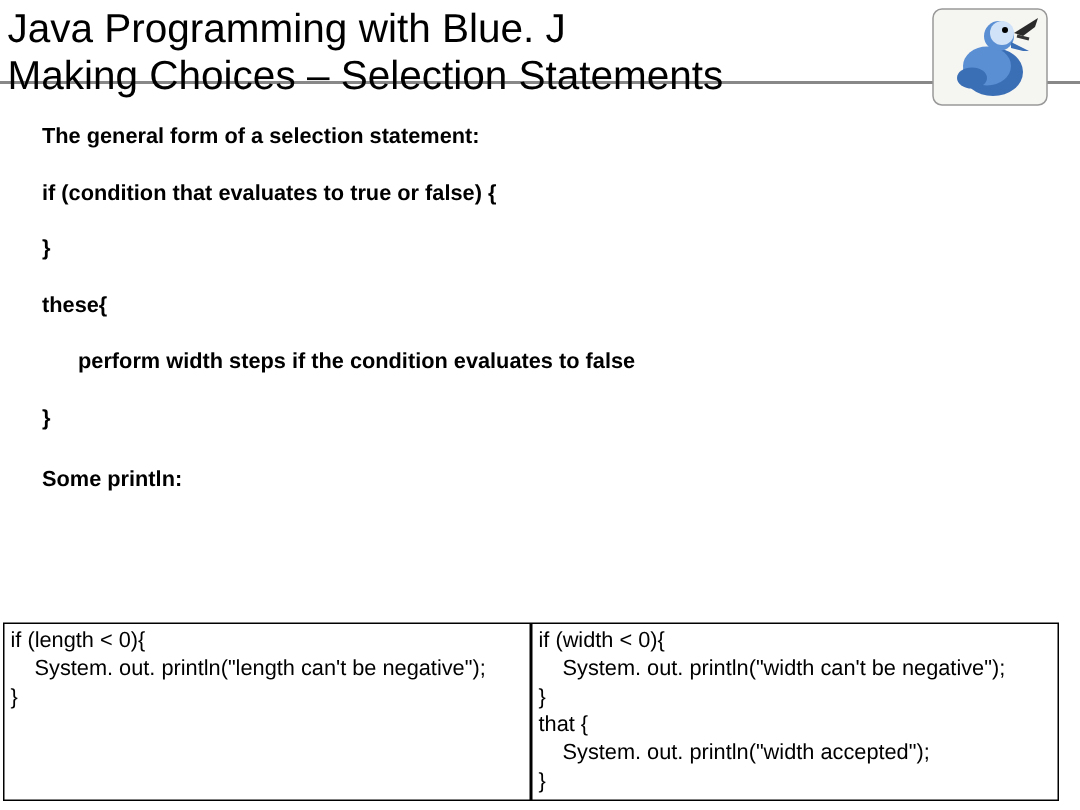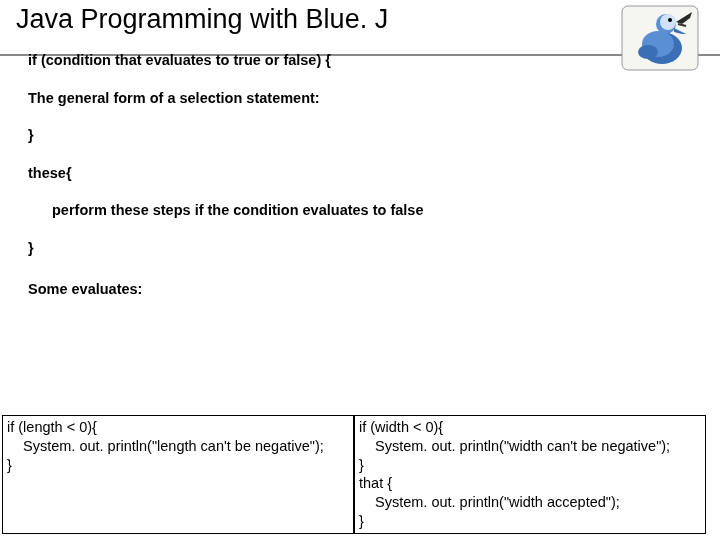--- a/index.html
+++ b/index.html
@@ -12,21 +12,21 @@
     color: #000;
     overflow: hidden;
     position: relative;
   }
   .slide {
     position: relative;
     width: 100%;
     height: 100%;
   }
   .title-block {
-    padding: 4px 8px 2px 16px;
+    padding: 4px 8px 2px 5px;
     font-size: 27px;
     line-height: 1.15;
     font-weight: 400;
   }
   .logo {
     position: absolute;
     top: 4px;
     right: 20px;
     width: 80px;
     height: 68px;
@@ -72,47 +72,48 @@
     bottom: 6px;
     display: flex;
   }
 </style>
 </head>
 <body>
 <div class="slide">
 
   <div class="title-block">
     <div>Java Programming with Blue. J</div>
+    <div>Making Choices – Selection Statements</div>
   </div>
 
   <div class="hr-line"></div>
 
   <div class="logo">
     <svg viewBox="0 0 80 68" width="80" height="68">
       <rect x="2" y="2" width="76" height="64" rx="6" fill="#f5f5f2" stroke="#999" stroke-width="1"></rect>
       <ellipse cx="42" cy="44" rx="20" ry="16" fill="#3b6fb5"></ellipse>
       <ellipse cx="38" cy="40" rx="16" ry="13" fill="#5a8fd4"></ellipse>
       <circle cx="46" cy="20" r="10" fill="#5a8fd4"></circle>
       <circle cx="48" cy="18" r="8" fill="#cfe2f7"></circle>
       <polygon points="56,18 72,8 70,14 62,20" fill="#2a2a2a"></polygon>
       <polygon points="54,24 66,30 62,30 54,28" fill="#3b6fb5"></polygon>
       <circle cx="50" cy="16" r="2" fill="#000"></circle>
       <path d="M58 20 L66 22" stroke="#333" stroke-width="2"></path>
       <ellipse cx="28" cy="48" rx="10" ry="7" fill="#3b6fb5"></ellipse>
     </svg>
   </div>
 
   <div class="content">
+    <p>The general form of a selection statement:</p>
     <p>if (condition that evaluates to true or false) {</p>
-    <p>The general form of a selection statement:</p>
     <p>}</p>
     <p>these{</p>
-    <p class="indent1">perform these steps if the condition evaluates to false</p>
+    <p class="indent1">perform width steps if the condition evaluates to false</p>
     <p>}</p>
-    <p style="margin-top:22px;">Some evaluates:</p>
+    <p style="margin-top:22px;">Some println:</p>
   </div>
 
   <div class="examples-wrap">
     <div class="example">
       <div>if (length &lt; 0){</div>
       <span class="ind">System. out. println("length can't be negative");</span>
       <div>}</div>
       <div>&nbsp;</div>
       <div>&nbsp;</div>
       <div>&nbsp;</div>

